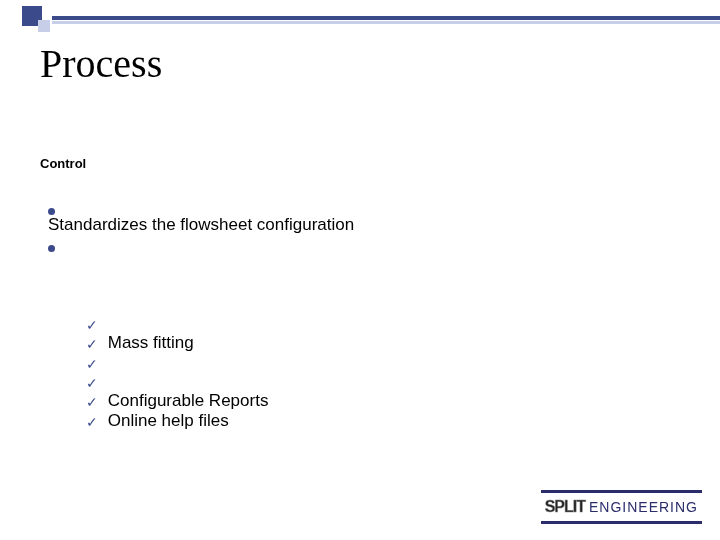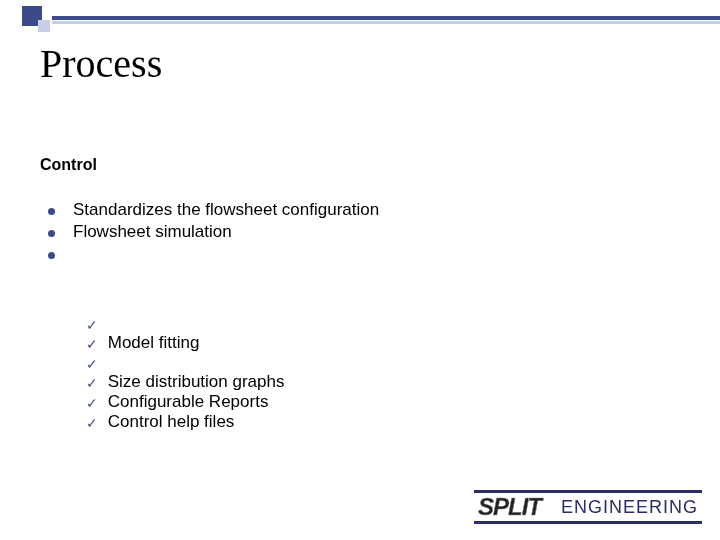--- a/index.html
+++ b/index.html
@@ -4,33 +4,33 @@
 <style>
   * { margin: 0; padding: 0; box-sizing: border-box; }
   html, body { width: 720px; height: 540px; background: #fff; font-family: Verdana, Geneva, sans-serif; overflow: hidden; }
   .slide { width: 720px; height: 540px; position: relative; text-align: center; }
   .topbar { position: absolute; left: 0; top: 0; width: 100%; height: 32px; }
   .square-outer { position: absolute; left: 22px; top: 6px; width: 20px; height: 20px; background: #3a4a8a; }
   .square-inner { position: absolute; left: 38px; top: 20px; width: 12px; height: 12px; background: #c7cfe8; }
   .line-dark { position: absolute; left: 52px; top: 16px; right: 0; height: 4px; background: #3a4a8a; }
   .line-light { position: absolute; left: 52px; top: 21px; right: 0; height: 3px; background: #c7cfe8; }
   .title { position: absolute; left: 40px; top: 40px; font-family: "Times New Roman", Times, serif; font-size: 40px; color: #000; font-weight: 400; }
-  .section { position: absolute; left: 40px; top: 156px; font-size: 16px; font-weight: bold; color: #000; }
+  .section { position: absolute; left: 40px; top: 156px; font-size: 13px; font-weight: bold; color: #000; }
   .bullets1 { position: absolute; left: 48px; top: 200px; list-style: none; }
-  .bullets1 li { display: flex; align-items: flex-start; margin-bottom: 2px; }
+  .bullets1 li { display: flex; align-items: flex-start; margin-bottom: 2px; flex-direction: column; }
   .dot { width: 7px; height: 7px; border-radius: 50%; background: #3a4a8a; margin-top: 8px; margin-right: 18px; flex: 0 0 auto; }
   .li-text { font-size: 17px; color: #000; }
   .bullets2 { position: absolute; left: 48px; top: 290px; list-style: none; }
   .bullets2 > li { display: flex; align-items: flex-start; }
   .sublist { position: absolute; left: 86px; top: 314px; list-style: none; }
   .sublist li { display: flex; align-items: flex-start; margin-bottom: 0; }
   .check { font-size: 14px; color: #3a4a8a; margin-right: 10px; margin-top: 3px; flex: 0 0 auto; }
   .logo { position: absolute; right: 18px; bottom: 16px; height: 34px; display: flex; align-items: center; border-top: 3px solid #2a2d6a; border-bottom: 3px solid #2a2d6a; padding: 0 4px; }
-  .logo-split { font-family: "Arial Black", Arial, sans-serif; font-weight: 900; font-size: 24px; letter-spacing: -1px; color: #222; -webkit-text-stroke: 0.5px #888; margin-right: 20px; font-style: italic; }
-  .logo-eng { font-family: "Trebuchet MS", Arial, sans-serif; font-size: 18px; letter-spacing: 1px; color: #2a2d6a; font-weight: 400; }
+  .logo-split { font-family: "Arial Black", Arial, sans-serif; font-weight: 900; font-size: 16px; letter-spacing: -1px; color: #222; -webkit-text-stroke: 0.5px #888; margin-right: 4px; }
+  .logo-eng { font-family: "Trebuchet MS", Arial, sans-serif; font-size: 14px; letter-spacing: 1px; color: #2a2d6a; font-weight: 400; }
 </style>
 </head>
 <body>
 
 <div class="slide">
 
   <div class="topbar">
     <div class="square-outer"></div>
     <div class="square-inner"></div>
     <div class="line-dark"></div>
@@ -41,50 +41,45 @@
 
   <div class="section">Control</div>
 
   <ul class="bullets1">
     <li>
       <span class="dot"></span>
       <span class="li-text">Standardizes the flowsheet configuration</span>
     </li>
     <li>
       <span class="dot"></span>
-      <span class="li-text">Flowsheet simulation</span>
-    </li>
-    <li>
-      <span class="dot"></span>
     </li>
   </ul>
 
 
   <ul class="sublist">
     <li>
       <span class="check">✓</span>
     </li>
     <li>
       <span class="check">✓</span>
-      <span class="li-text">Model fitting</span>
+      <span class="li-text">Mass fitting</span>
     </li>
     <li>
       <span class="check">✓</span>
     </li>
     <li>
       <span class="check">✓</span>
-      <span class="li-text">Size distribution graphs</span>
     </li>
     <li>
       <span class="check">✓</span>
       <span class="li-text">Configurable Reports</span>
     </li>
     <li>
       <span class="check">✓</span>
-      <span class="li-text">Control help files</span>
+      <span class="li-text">Online help files</span>
     </li>
   </ul>
 
   <div class="logo">
     <span class="logo-split">SPLIT</span>
     <span class="logo-eng">ENGINEERING</span>
   </div>
 
 </div>
 

